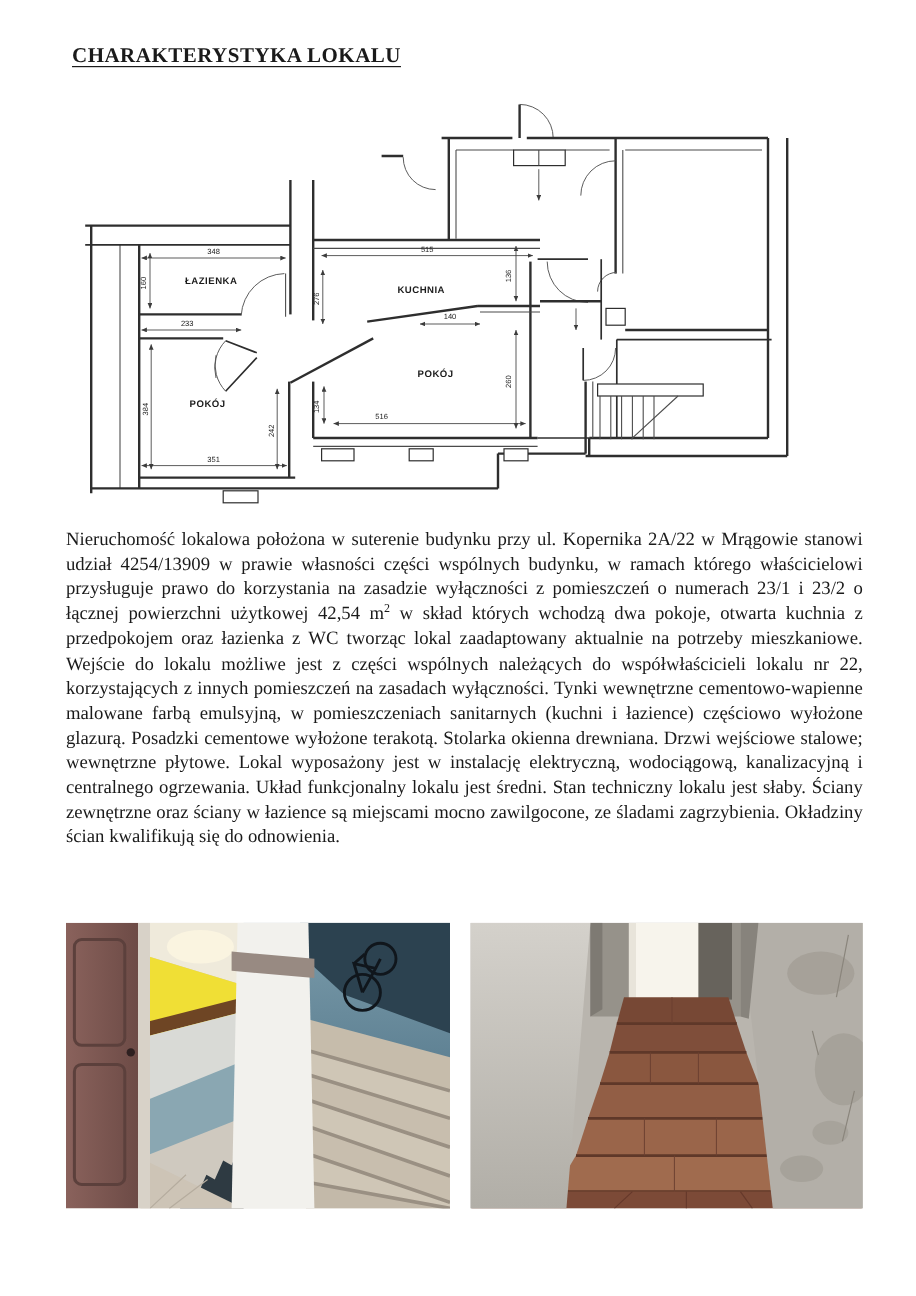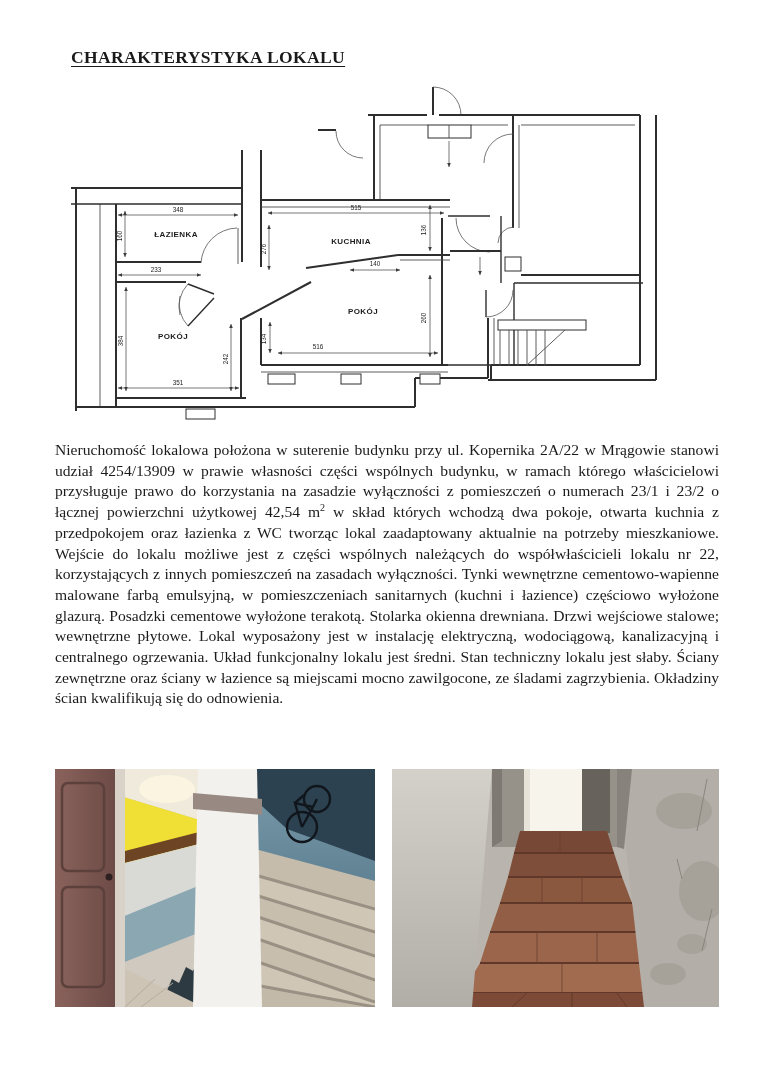--- a/index.html
+++ b/index.html
@@ -1,17 +1,17 @@
 <!DOCTYPE html>
 <html><head>
 <meta charset="utf-8">
 <style>
   html,body{margin:0;padding:0;width:763px;height:1080px;background:#ffffff;overflow:hidden;}
   body{font-family:"Liberation Serif",serif;color:#1a1a1a;position:relative;}
-  .title{position:absolute;left:55px;top:31px;margin:16px;font-size:17.5px;font-weight:bold;
+  .title{position:absolute;left:55px;top:31px;margin:5px;font-size:17.5px;font-weight:bold;
          letter-spacing:.4px;text-decoration:underline;text-underline-offset:3px;}
   .plan{position:absolute;left:68px;top:85px;width:600px;height:345px;}
   .plan svg{display:block;width:600px;height:345px;}
   .w2{stroke:#2e2e2e;stroke-width:2;fill:none;}
   .w15{stroke:#2e2e2e;stroke-width:1.4;fill:none;}
   .w1{stroke:#4a4a4a;stroke-width:.9;fill:none;}
   .arc{stroke:#555;stroke-width:.8;fill:none;}
   .dl{stroke:#3c3c3c;stroke-width:.7;fill:none;marker-start:url(#ahS);marker-end:url(#ahE);}
   .dle{stroke:#3c3c3c;stroke-width:.7;fill:none;marker-end:url(#ahE);}
   .wbox{stroke:#2e2e2e;stroke-width:1;fill:#ffffff;}

